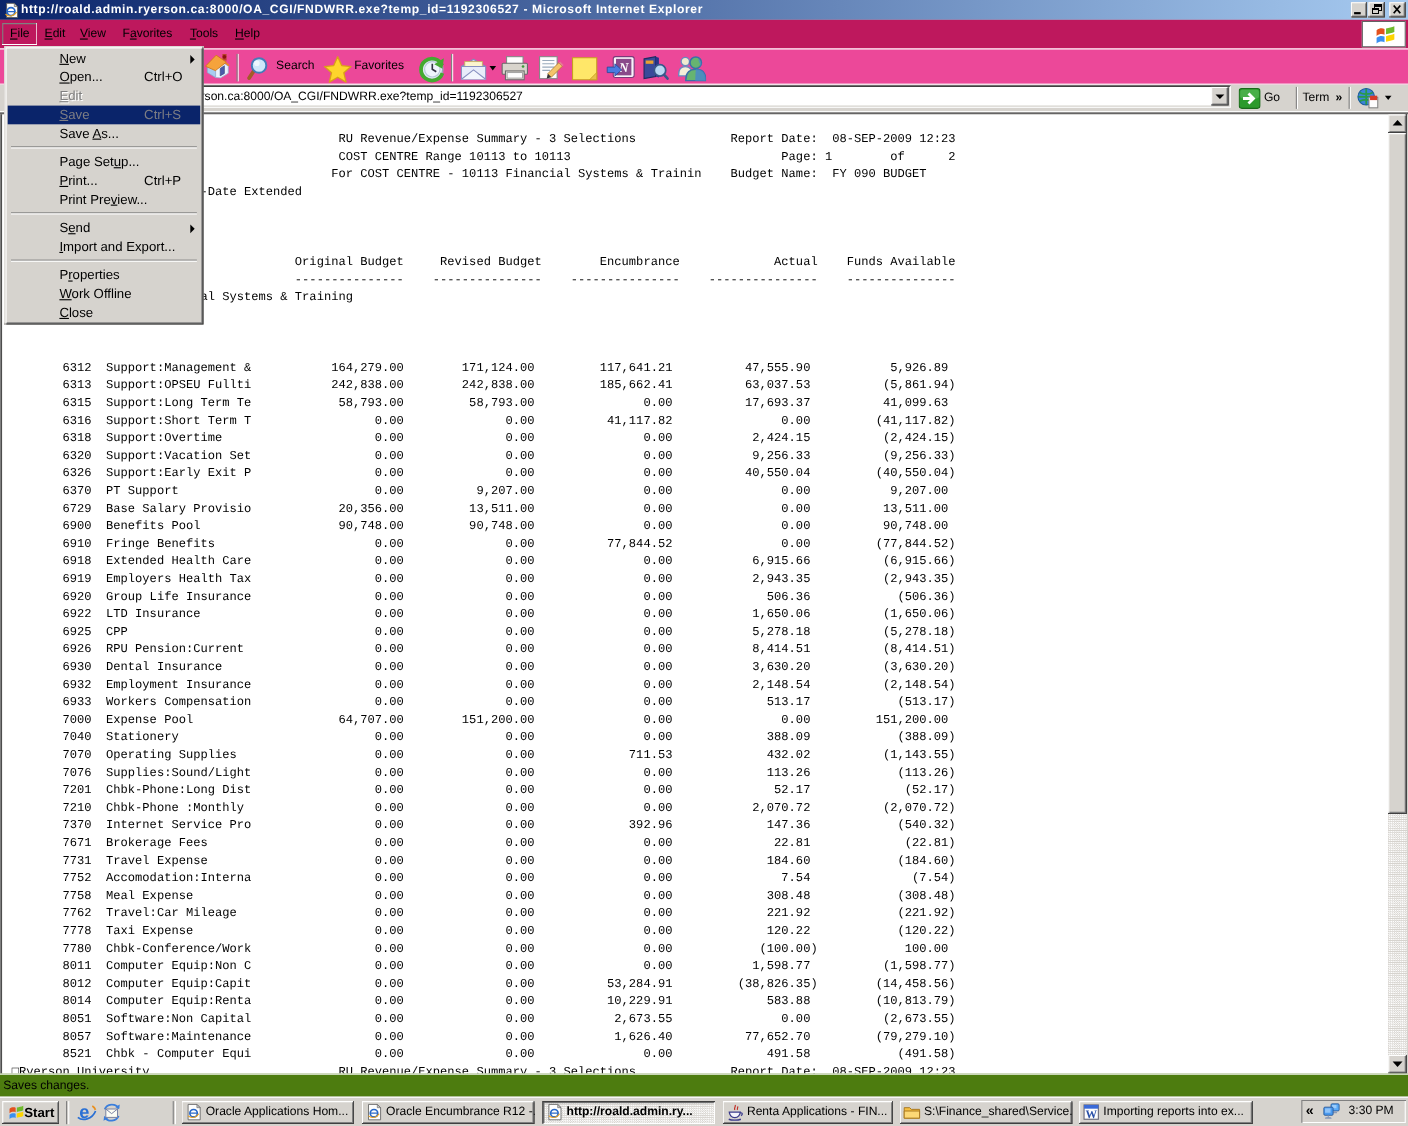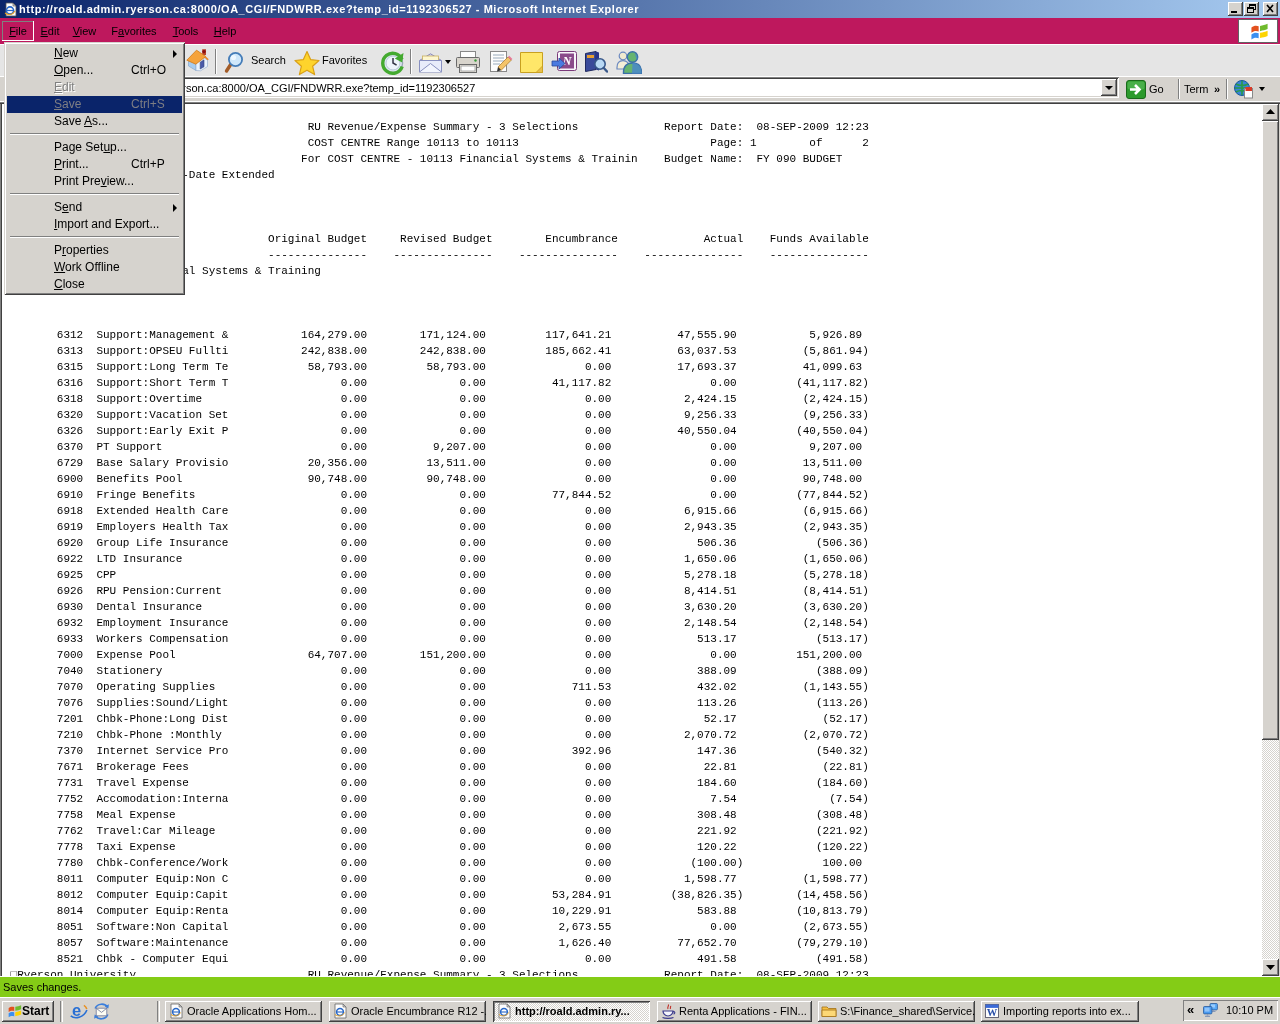--- a/index.html
+++ b/index.html
@@ -9,21 +9,21 @@
   background:linear-gradient(to right,#0a246a,#a6caf0); }
 #title-text { left:19px; top:0; width:900px; height:18px; line-height:18px;
   color:#fff; font-size:11px; font-weight:bold; letter-spacing:0.55px; }
 .winbtn { top:2px; width:15px; height:14px; background:#d6d3ce;
   box-shadow: inset -1px -1px #404040, inset 1px 1px #ffffff, inset -2px -2px #808080, inset 2px 2px #d6d3ce; }
 #menubar { left:0; top:18px; width:1280px; height:26px; background:#be185d; }
 .menuitem { top:3px; height:20px; font-size:11px; color:#000; text-align:center; line-height:20px; }
 #file-btn { box-shadow: inset -1px -1px #ffffff, inset 1px 1px #808080; }
 #throbber { left:1238px; top:1px; width:40px; height:24px; background:#fff;
   border:1px solid #636363; }
-#toolbar { left:0; top:44px; width:1280px; height:33px; background:#e5e5e5;
+#toolbar { left:0; top:44px; width:1280px; height:33px; background:#ec4899;
   border-top:1px solid #fff; border-bottom:1px solid #fff; }
 .tbsep { top:4px; width:2px; height:25px;
   border-left:1px solid #808080; border-right:1px solid #fff; background:none; }
 .tblabel { font-size:11px; color:#000; line-height:28px; height:28px; top:1px; }
 #addressbar { left:0; top:77px; width:1280px; height:25px; background:#d6d3ce;
   border-bottom:1px solid #ffffff; }
 #addr-label { left:6px; top:0; height:24px; line-height:24px; font-size:11px; color:#000; }
 #addr-field { left:58px; top:0px; width:1061px; height:21px; background:#fff;
   box-shadow: inset 1px 1px #808080, inset -1px -1px #ffffff, inset 2px 2px #404040, inset -2px -2px #d6d3ce;
   overflow:hidden; }
@@ -35,21 +35,21 @@
 #content-frame { left:0; top:102px; width:1280px; height:874px; }
 #content { position:absolute; left:2px; top:2px; width:1260px; height:872px; background:#fff; overflow:hidden; }
 #report { position:absolute; left:2px; top:15px; font-family:"Liberation Mono",monospace;
   font-size:11px; line-height:16px; color:#000; white-space:pre; }
 #scrollbar { position:absolute; left:1262px; top:2px; width:17px; height:872px;
   background:repeating-conic-gradient(#ffffff 0% 25%, #d6d3ce 0% 50%) 0 0/2px 2px; }
 .sbbtn { left:0; width:17px; height:17px; background:#d6d3ce;
   box-shadow: inset -1px -1px #404040, inset 1px 1px #ffffff, inset -2px -2px #808080, inset 2px 2px #d6d3ce; }
 #sb-thumb { left:0; top:17px; width:17px; height:619px; background:#d6d3ce;
   box-shadow: inset -1px -1px #404040, inset 1px 1px #ffffff, inset -2px -2px #808080, inset 2px 2px #d6d3ce; }
-#statusbar { left:0; top:976px; width:1280px; height:21px; background:#84cc16; border-top:1px solid #ffffff;padding-left:48px; }
+#statusbar { left:0; top:976px; width:1280px; height:21px; background:#4d7c0f; border-top:1px solid #ffffff;padding-left:48px; }
 #status-text { left:3px; top:0px; height:20px; line-height:20px; font-size:11px; color:#000; }
 #taskbar { left:0; top:997px; width:1280px; height:27px; background:#d6d3ce; border-top:1px solid #ffffff; }
 #startbtn { left:2px; top:3px; width:52px; height:21px; background:#d6d3ce;
   box-shadow: inset -1px -1px #404040, inset 1px 1px #ffffff, inset -2px -2px #808080, inset 2px 2px #d6d3ce; }
 .tasksep { top:3px; width:3px; height:21px; border-left:1px solid #808080; border-right:1px solid #fff; }
 .taskbtn { top:3px; width:157px; height:21px; background:#d6d3ce;
   box-shadow: inset -1px -1px #404040, inset 1px 1px #ffffff, inset -2px -2px #808080, inset 2px 2px #d6d3ce;
   overflow:hidden; white-space:nowrap; }
 .taskbtn .tbtext { position:absolute; left:22px; top:0; height:21px; line-height:21px; font-size:11px; color:#000; }
 #taskbtn-active { background:repeating-conic-gradient(#ffffff 0% 25%, #d6d3ce 0% 50%) 0 0/2px 2px;
@@ -432,15 +432,15 @@
   <div class="abs" id="tray">
     <div class="abs" style="left:4px;top:2px;width:16px;height:16px;font-size:13px;font-weight:bold;line-height:16px">«</div>
     <svg class="abs" style="left:19px;top:2px" width="17" height="17" viewBox="0 0 17 17">
       <rect x="8" y="1.5" width="7.4" height="6.4" rx="1" fill="#5aaaf8" stroke="#2a5a9a" stroke-width="0.8"></rect>
       <rect x="9" y="2.5" width="4" height="3" fill="#9accfc"></rect>
       <path d="M11.5,8 L11.5,9.5 M9.5,9.5 L13.5,9.5" stroke="#8a9ab8" stroke-width="1"></path>
       <rect x="1.5" y="4.5" width="8.4" height="7.4" rx="1" fill="#4a9af0" stroke="#2a5a9a" stroke-width="0.8"></rect>
       <rect x="2.6" y="5.6" width="5" height="4" fill="#90c4fa"></rect>
       <path d="M5.5,12 L5.5,13.5 M3,14.5 C3,13.8 8,13.8 8,14.5 Z" stroke="#8a9ab8" stroke-width="1" fill="#b8c4d8"></path>
     </svg>
-    <div class="abs" id="clock">10:10 PM</div>
+    <div class="abs" id="clock">3:30 PM</div>
   </div>
 </div>
 
 </body></html>

